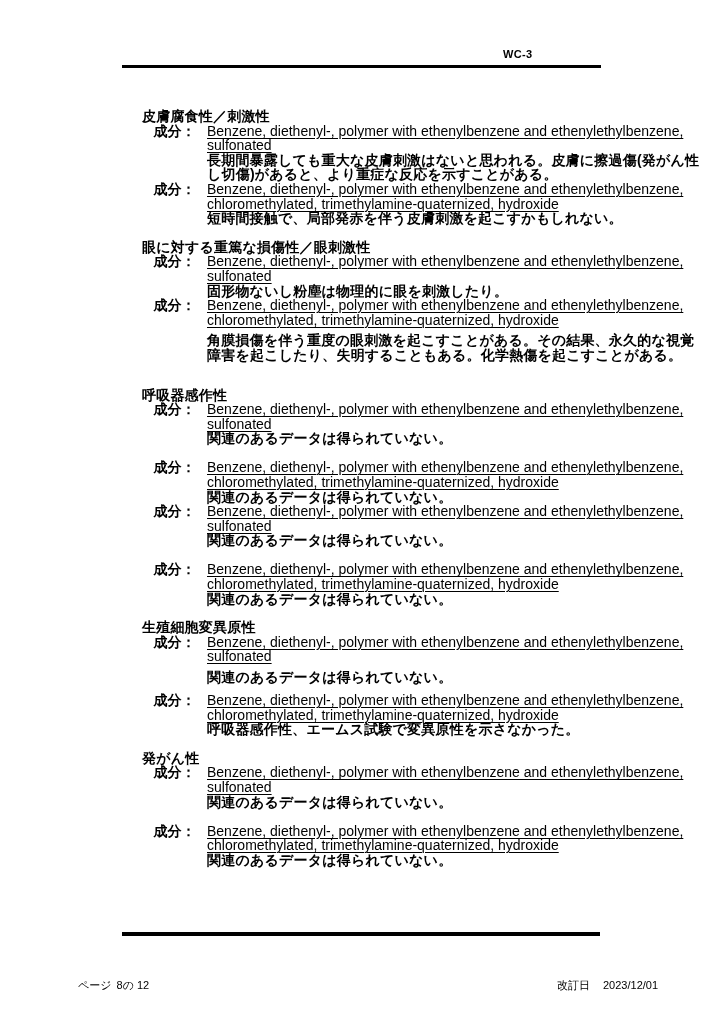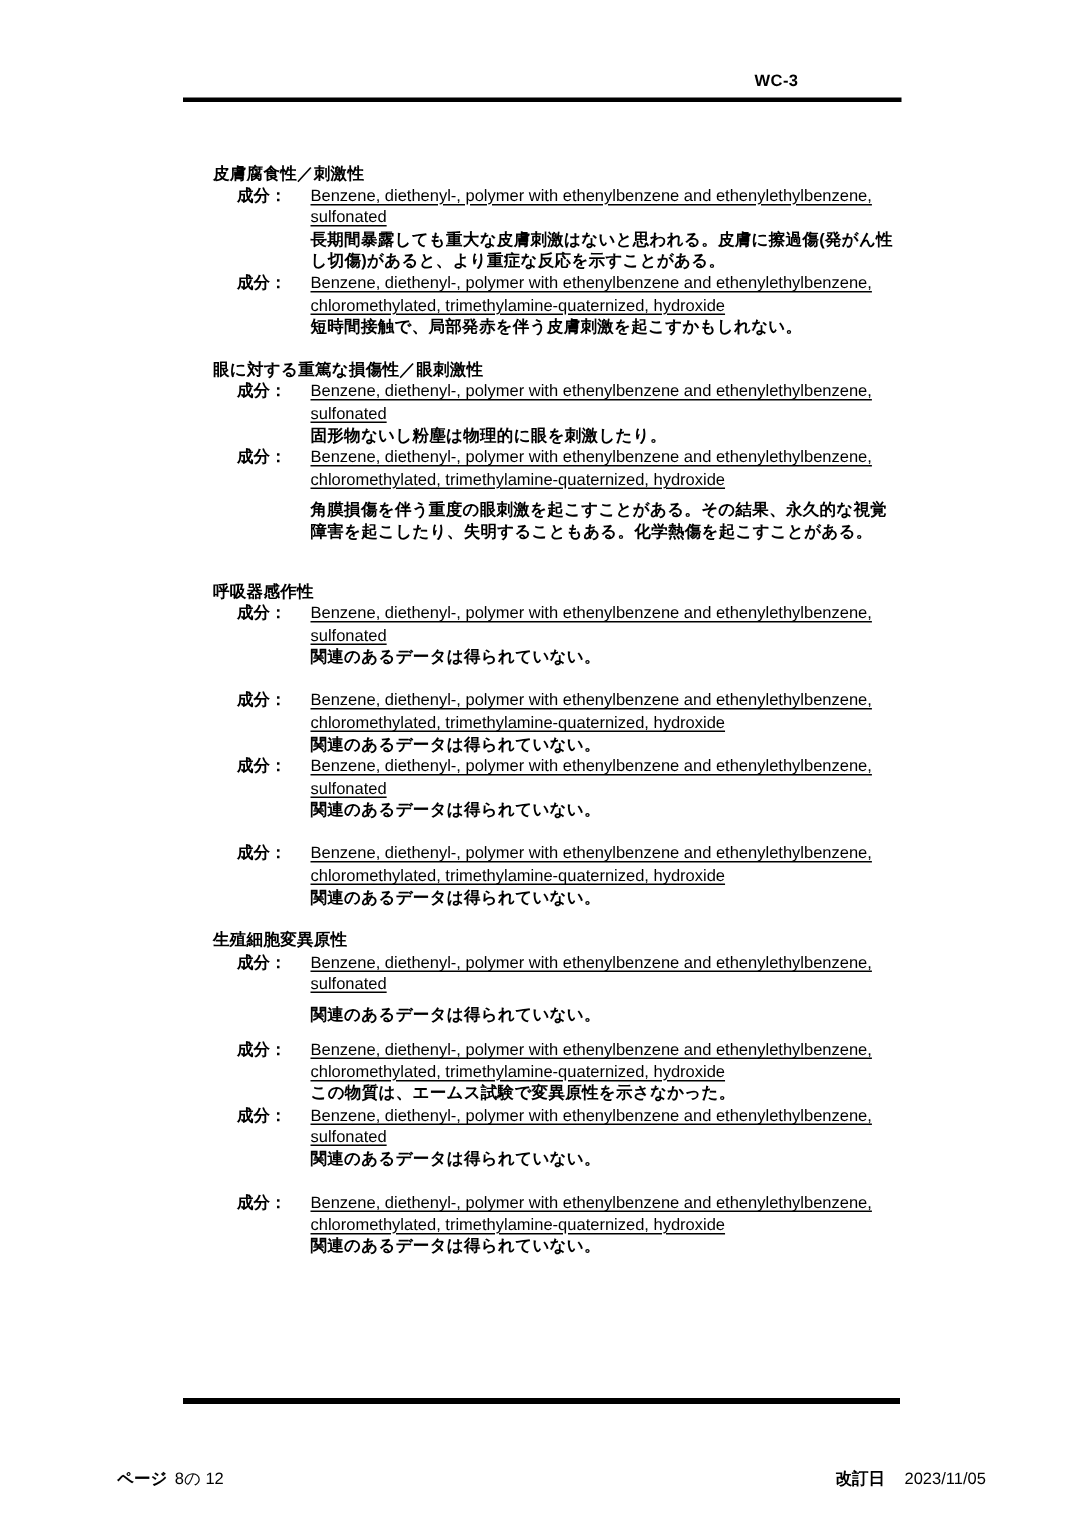--- a/index.html
+++ b/index.html
@@ -4,37 +4,37 @@
 <style>
   html,body{margin:0;padding:0;background:#fff;}
   .page{
     position:relative;width:724px;height:1024px;background:#ffffff;color:#000;
     font-family:"Liberation Sans","DejaVu Sans",sans-serif;overflow:hidden;
   }
   .header-code{position:absolute;top:48px;left:503px;font-size:11px;font-weight:bold;letter-spacing:.3px;}
   .rule{position:absolute;left:122px;background:#000;}
   .rule-top{top:65px;width:479px;height:3px;}
   .rule-bottom{top:932px;width:478px;height:4px;}
-  .content{position:absolute;left:142px;top:109px;width:462px;font-size:11px;line-height:14.6px;}
+  .content{position:absolute;left:142px;top:109px;width:462px;font-size:14px;line-height:14.6px;}
   .sec-title{font-weight:bold;white-space:nowrap;letter-spacing:.2px;}
   .m14{margin-top:14px;}
   .m25{margin-top:25px;}
   .m12{margin-top:12px;}
   .entry{display:flex;}
   .entry.gap-line{margin-top:14.5px;}
   .entry.gap-small{margin-top:8.5px;}
   .label{width:65px;flex-shrink:0;font-weight:bold;text-align:center;}
   .ebody{flex:1;min-width:0;}
   .chem{white-space:nowrap;text-decoration:underline;text-decoration-thickness:1px;text-underline-offset:2px;}
   .desc{white-space:nowrap;font-weight:bold;letter-spacing:.2px;}
   .desc-gap{margin-top:6px;}
   .footer{position:absolute;top:978px;left:0;width:724px;font-size:11px;}
   .footer-left{position:absolute;left:78px;top:0;white-space:nowrap;}
   .footer-right{position:absolute;left:557px;top:0;white-space:nowrap;}
-  .b{font-weight:bold;}
+  .b{font-weight:normal;}
   .footer-val{margin-left:5px;}
   .footer-date{margin-left:13px;}
 </style>
 </head>
 <body>
 
 <div class="page">
 
   <div class="header-code">WC-3</div>
   <div class="rule rule-top"></div>
@@ -130,26 +130,27 @@
           <div class="chem">Benzene, diethenyl-, polymer with ethenylbenzene and ethenylethylbenzene,</div>
           <div class="chem">sulfonated</div>
           <div class="desc desc-gap">関連のあるデータは得られていない。</div>
         </div>
       </div>
       <div class="entry gap-small">
         <div class="label">成分：</div>
         <div class="ebody">
           <div class="chem">Benzene, diethenyl-, polymer with ethenylbenzene and ethenylethylbenzene,</div>
           <div class="chem">chloromethylated, trimethylamine-quaternized, hydroxide</div>
-          <div class="desc">この物質は、エームス試験で変異原性を示さなかった。</div>
+          <div class="desc">呼吸器感作性、エームス試験で変異原性を示さなかった。</div>
         </div>
       </div>
     </div>
 
     <div>
+      <div class="sec-title m14">発がん性</div>
       <div class="entry">
         <div class="label">成分：</div>
         <div class="ebody">
           <div class="chem">Benzene, diethenyl-, polymer with ethenylbenzene and ethenylethylbenzene,</div>
           <div class="chem">sulfonated</div>
           <div class="desc">関連のあるデータは得られていない。</div>
         </div>
       </div>
       <div class="entry gap-line">
         <div class="label">成分：</div>
@@ -163,17 +164,17 @@
 
   </div>
 
   <div class="rule rule-bottom"></div>
 
   <div class="footer">
     <div class="footer-left">
       <span class="b">ページ</span><span class="footer-val">8の 12</span>
     </div>
     <div class="footer-right">
-      <span class="b">改訂日</span><span class="footer-date">2023/11/05</span>
+      <span class="b">改訂日</span><span class="footer-date">2023/12/01</span>
     </div>
   </div>
 
 </div>
 
 </body></html>

